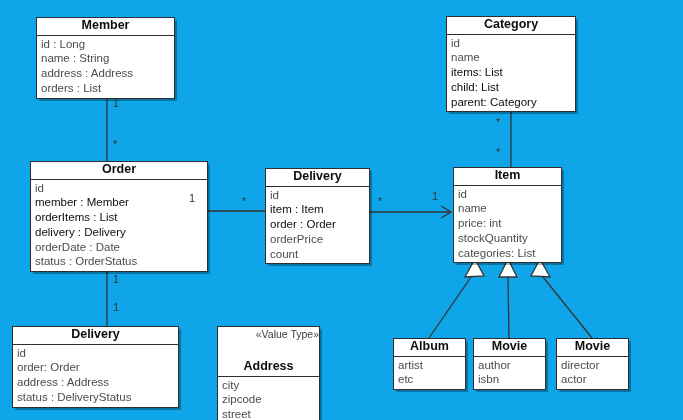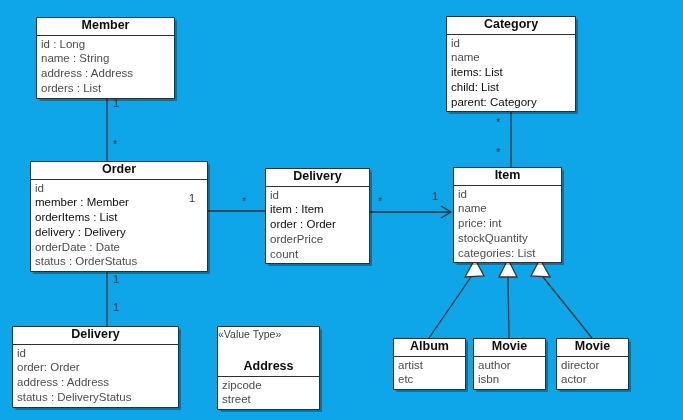--- a/index.html
+++ b/index.html
@@ -11,21 +11,21 @@
   .cls{
     position:absolute;background:#fff;border:1.4px solid #2e2e2e;
     box-shadow:1.5px 1.5px 1px rgba(0,0,0,0.30);box-sizing:border-box;
   }
   .ttl{
     font-size:12.5px;font-weight:bold;color:#0d0d0d;text-align:center;
     padding:1px 2px 2px;border-bottom:1.2px solid #2e2e2e;line-height:13.5px;
     white-space:nowrap;overflow:hidden;
   }
   .stereo{
-    font-size:10.5px;font-weight:normal;color:#3d3d3d;text-align:left;
+    font-size:10.5px;font-weight:normal;color:#3d3d3d;text-align:right;
     line-height:12px;padding-top:1px;white-space:nowrap;
   }
   .ttl2{
     font-size:12.5px;font-weight:bold;color:#0d0d0d;text-align:center;
     line-height:13.5px;padding-bottom:2px;border-bottom:1.2px solid #2e2e2e;margin-top:20px;
   }
   .body{padding:1px 4px 2px;}
   .attr{
     font-size:11.5px;color:#4c4c4c;line-height:14.8px;white-space:nowrap;
     overflow:hidden;
@@ -121,20 +121,21 @@
       <div class="attr">order: Order</div>
       <div class="attr">address : Address</div>
       <div class="attr">status : DeliveryStatus</div>
     </div>
   </div>
 
   <div class="cls" style="left:217px;top:326px;width:103px">
     <div class="stereo">«Value Type»</div>
     <div class="ttl2">Address</div>
     <div class="body">
+      <div class="attr">city</div>
       <div class="attr">zipcode</div>
       <div class="attr">street</div>
     </div>
   </div>
 
   <div class="cls" style="left:393px;top:338px;width:73px">
     <div class="ttl">Album</div>
     <div class="body">
       <div class="attr">artist</div>
       <div class="attr">etc</div>

